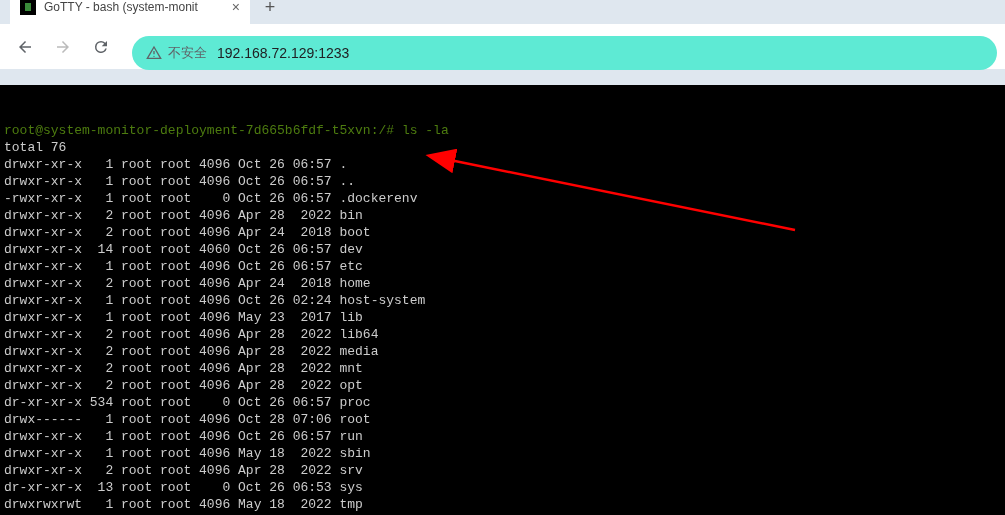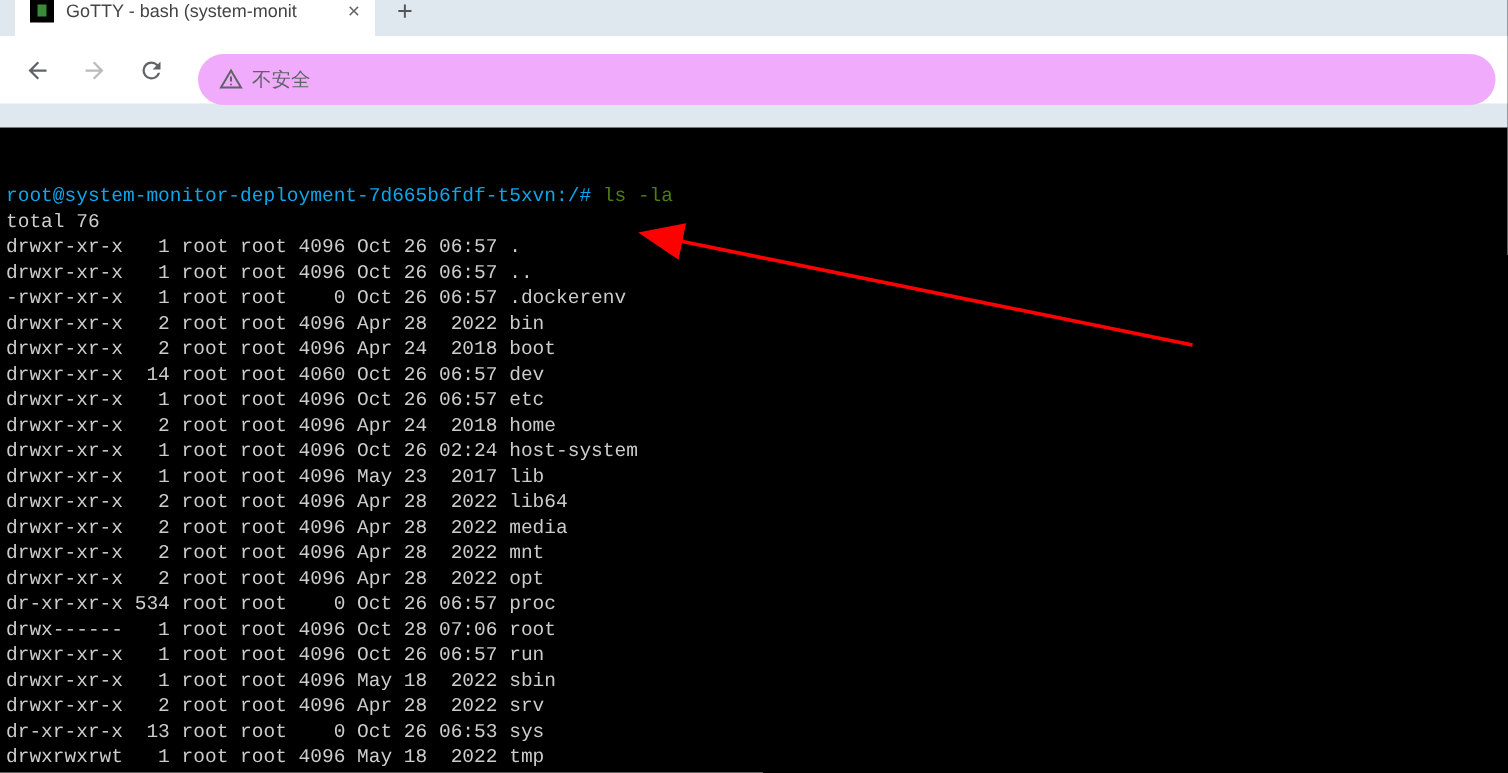--- a/index.html
+++ b/index.html
@@ -90,21 +90,21 @@
       justify-content: center;
       border-radius: 50%;
       color: #5f6368;
       cursor: pointer;
       font-size: 18px;
     }
     .nav-btn.disabled { color: #bbb; }
     .address-bar {
       flex: 1;
       height: 34px;
-      background: #f0abfc;
+      background: #5eead4;
       border-radius: 17px;
       display: flex;
       align-items: center;
       padding: 0 14px;
       margin-left: 10px;
       gap: 10px;
       font-size: 14px;
       color: #202124;
       margin-top: 12px;
     }
@@ -121,21 +121,21 @@
       color: #ccc;
       font-family: "Consolas", "Courier New", monospace;
       font-size: 13px;
       line-height: 17px;
       padding: 3px 4px;
       height: 430px;
       white-space: pre;
       position: relative;
     }
     .line-row { display: block; }
-    .prompt-user { color: #0ea5e9; margin-top: 47px; }
+    .prompt-user { color: #4d7c0f; margin-top: 47px; }
     .prompt-cmd { color: #4d7c0f; }
     .arrow-overlay {
       position: absolute;
       top: 0;
       left: 0;
       pointer-events: none;
     }
   </style>
 </head>
 <body>
@@ -167,20 +167,21 @@
     </div>
     <div class="address-bar">
       <span class="security-indicator">
         <svg width="16" height="16" viewBox="0 0 24 24">
             <path fill="none" stroke="#5f6368" stroke-width="2" d="M12 3 L22 20 L2 20 Z"></path>
             <line x1="12" y1="9" x2="12" y2="14" stroke="#5f6368" stroke-width="2"></line>
             <circle cx="12" cy="17" r="1" fill="#5f6368"></circle>
           </svg>
         <span>不安全</span>
       </span>
+      <span class="url-text">192.168.72.129:1233</span>
     </div>
   </div>
 </div>
 
 <div class="terminal" id="terminal">
   <span class="line-row"><span class="prompt-user">root@system-monitor-deployment-7d665b6fdf-t5xvn:/# </span><span class="prompt-cmd">ls -la</span></span><span class="line-row">total 76</span><span class="line-row">drwxr-xr-x   1 root root 4096 Oct 26 06:57 .</span><span class="line-row">drwxr-xr-x   1 root root 4096 Oct 26 06:57 ..</span><span class="line-row">-rwxr-xr-x   1 root root    0 Oct 26 06:57 .dockerenv</span><span class="line-row">drwxr-xr-x   2 root root 4096 Apr 28  2022 bin</span><span class="line-row">drwxr-xr-x   2 root root 4096 Apr 24  2018 boot</span><span class="line-row">drwxr-xr-x  14 root root 4060 Oct 26 06:57 dev</span><span class="line-row">drwxr-xr-x   1 root root 4096 Oct 26 06:57 etc</span><span class="line-row">drwxr-xr-x   2 root root 4096 Apr 24  2018 home</span><span class="line-row">drwxr-xr-x   1 root root 4096 Oct 26 02:24 host-system</span><span class="line-row">drwxr-xr-x   1 root root 4096 May 23  2017 lib</span><span class="line-row">drwxr-xr-x   2 root root 4096 Apr 28  2022 lib64</span><span class="line-row">drwxr-xr-x   2 root root 4096 Apr 28  2022 media</span><span class="line-row">drwxr-xr-x   2 root root 4096 Apr 28  2022 mnt</span><span class="line-row">drwxr-xr-x   2 root root 4096 Apr 28  2022 opt</span><span class="line-row">dr-xr-xr-x 534 root root    0 Oct 26 06:57 proc</span><span class="line-row">drwx------   1 root root 4096 Oct 28 07:06 root</span><span class="line-row">drwxr-xr-x   1 root root 4096 Oct 26 06:57 run</span><span class="line-row">drwxr-xr-x   1 root root 4096 May 18  2022 sbin</span><span class="line-row">drwxr-xr-x   2 root root 4096 Apr 28  2022 srv</span><span class="line-row">dr-xr-xr-x  13 root root    0 Oct 26 06:53 sys</span><span class="line-row">drwxrwxrwt   1 root root 4096 May 18  2022 tmp</span><span class="line-row">drwxr-xr-x   1 root root 4096 Apr 28  2022 usr</span><svg class="arrow-overlay" width="1005" height="430">
     <defs>
       <marker id="arrowhead" markerWidth="12" markerHeight="10" refX="2" refY="5" orient="auto">
         <polygon points="0 0, 12 5, 0 10" fill="#ff0000"></polygon>
       </marker>

